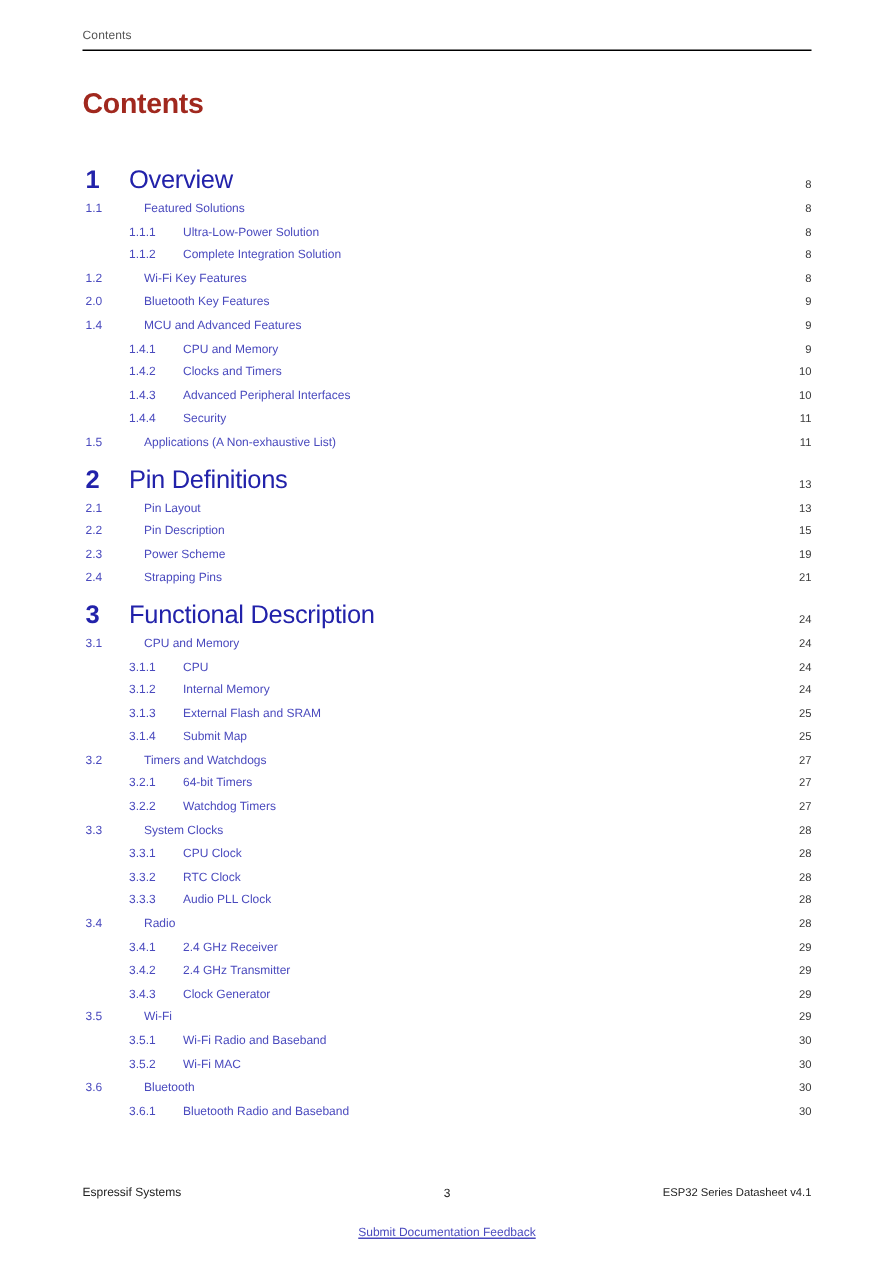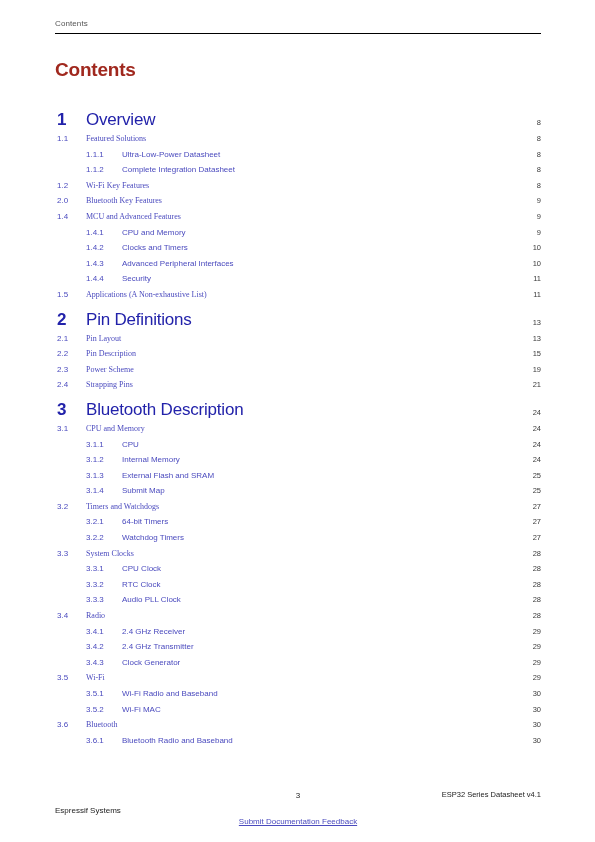--- a/index.html
+++ b/index.html
@@ -107,25 +107,24 @@
   .lvl2 {
     height: 15.6px;
   }
   .lvl2 .toc-num {
     left: 2px;
     font-size: 8px;
     color: #4A4ABE;
     top: 2px;
   }
   .lvl2 .toc-label {
-    left: 31px;
+    left: 41px;
     font-size: 8px;
     color: #4A4ABE;
     top: 2px;
-    font-family: Liberation Serif, serif;
   }
   .lvl2 .toc-page {
     right: 0;
     font-size: 7.5px;
     color: #3a3a3a;
     top: 2px;
   }
 
   
   .lvl3 {
@@ -154,21 +153,21 @@
   .footer {
     position: absolute;
     left: 55px;
     top: 790px;
     width: 486px;
     height: 30px;
   }
   .footer-left {
     position: absolute;
     left: 0;
-    top: 16px;
+    top: 0;
     font-size: 8px;
     color: #222222;
   }
   .footer-right {
     position: absolute;
     right: 0;
     top: 0;
     font-size: 7.5px;
     color: #222222;
     text-align: right;
@@ -213,26 +212,26 @@
         <span class="toc-label">Overview</span>
         <span class="toc-page">8</span>
       </div>
       <div class="toc-row lvl2">
         <span class="toc-num">1.1</span>
         <span class="toc-label">Featured Solutions</span>
         <span class="toc-page">8</span>
       </div>
       <div class="toc-row lvl3">
         <span class="toc-num">1.1.1</span>
-        <span class="toc-label">Ultra-Low-Power Datasheet</span>
+        <span class="toc-label">Ultra-Low-Power Solution</span>
         <span class="toc-page">8</span>
       </div>
       <div class="toc-row lvl3">
         <span class="toc-num">1.1.2</span>
-        <span class="toc-label">Complete Integration Datasheet</span>
+        <span class="toc-label">Complete Integration Solution</span>
         <span class="toc-page">8</span>
       </div>
       <div class="toc-row lvl2">
         <span class="toc-num">1.2</span>
         <span class="toc-label">Wi-Fi Key Features</span>
         <span class="toc-page">8</span>
       </div>
       <div class="toc-row lvl2">
         <span class="toc-num">2.0</span>
         <span class="toc-label">Bluetooth Key Features</span>
@@ -288,21 +287,21 @@
         <span class="toc-label">Power Scheme</span>
         <span class="toc-page">19</span>
       </div>
       <div class="toc-row lvl2">
         <span class="toc-num">2.4</span>
         <span class="toc-label">Strapping Pins</span>
         <span class="toc-page">21</span>
       </div>
       <div class="toc-row lvl1">
         <span class="toc-num">3</span>
-        <span class="toc-label">Bluetooth Description</span>
+        <span class="toc-label">Functional Description</span>
         <span class="toc-page">24</span>
       </div>
       <div class="toc-row lvl2">
         <span class="toc-num">3.1</span>
         <span class="toc-label">CPU and Memory</span>
         <span class="toc-page">24</span>
       </div>
       <div class="toc-row lvl3">
         <span class="toc-num">3.1.1</span>
         <span class="toc-label">CPU</span>

